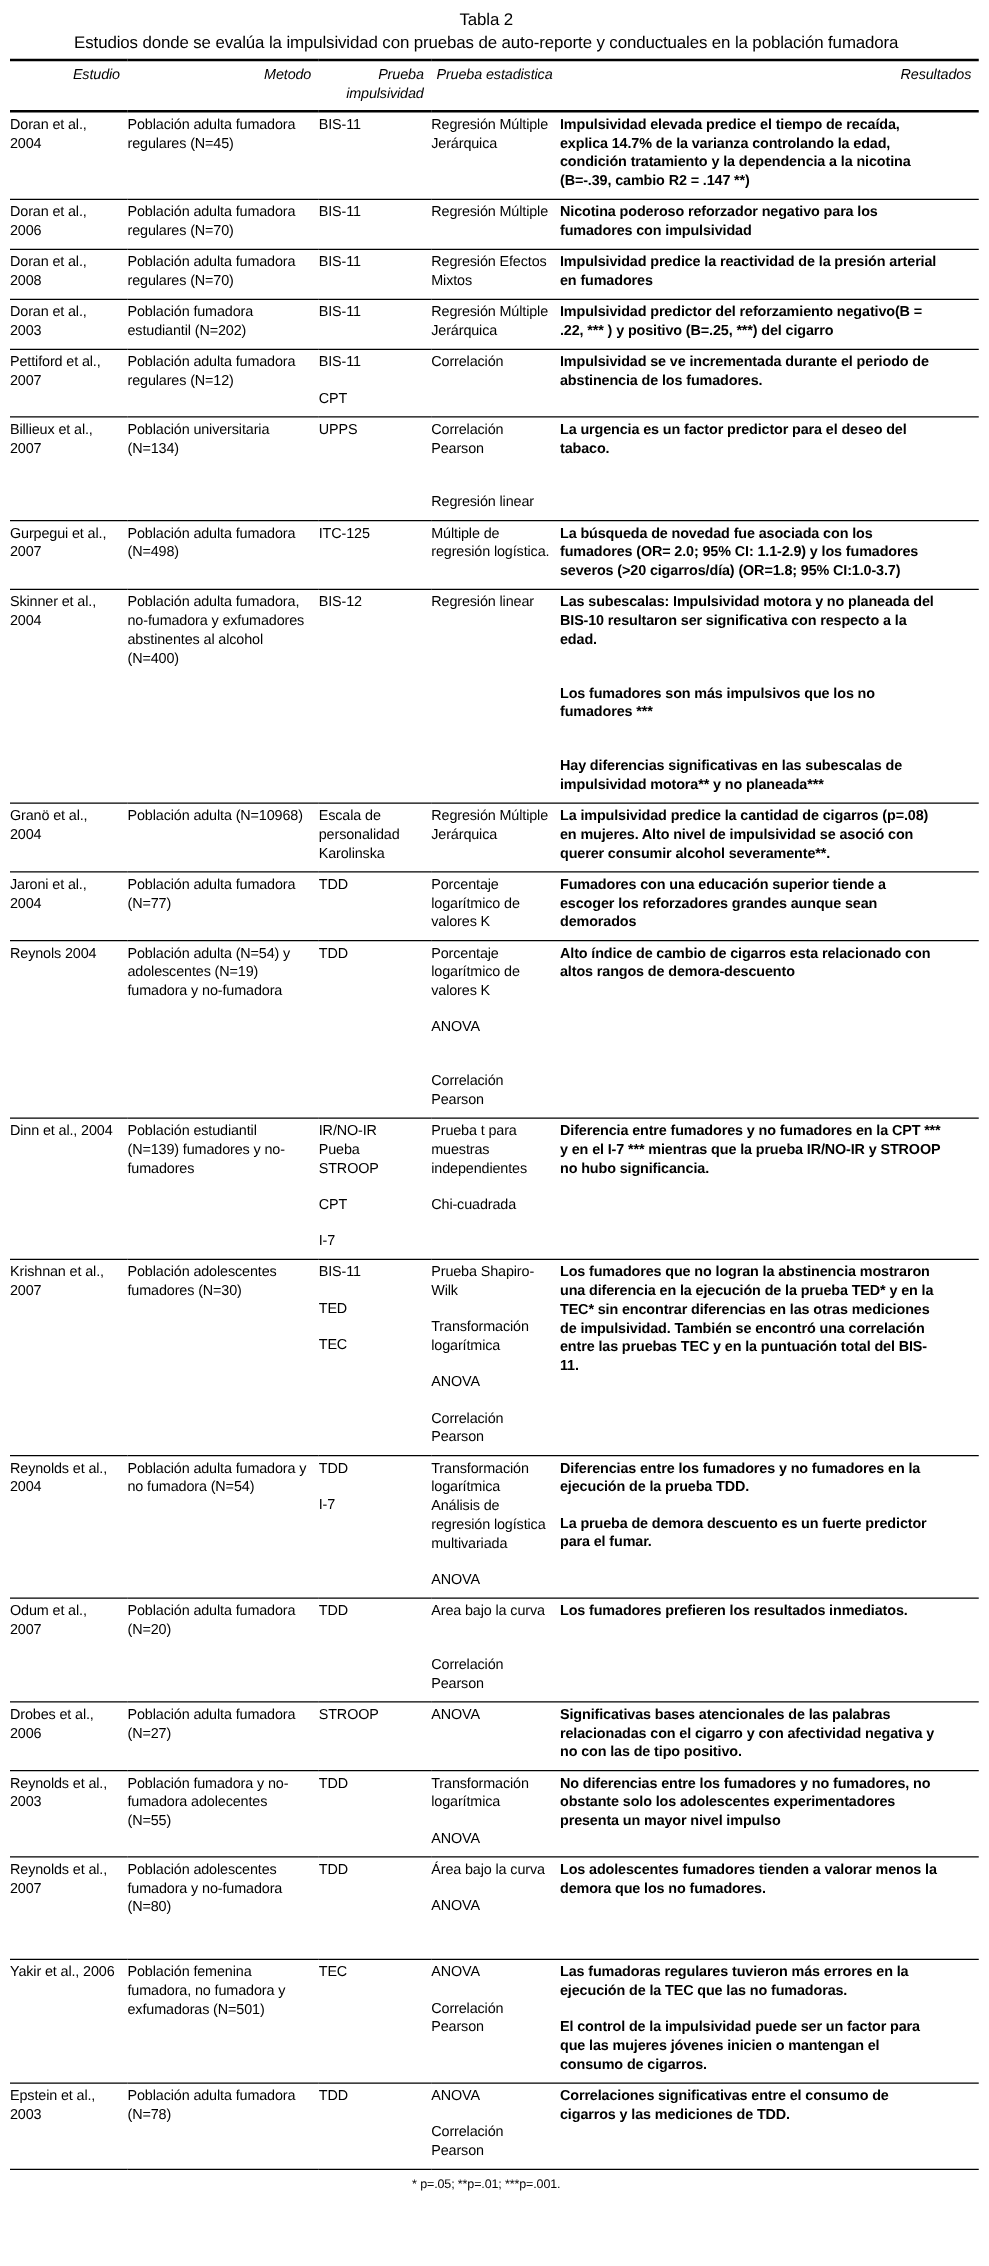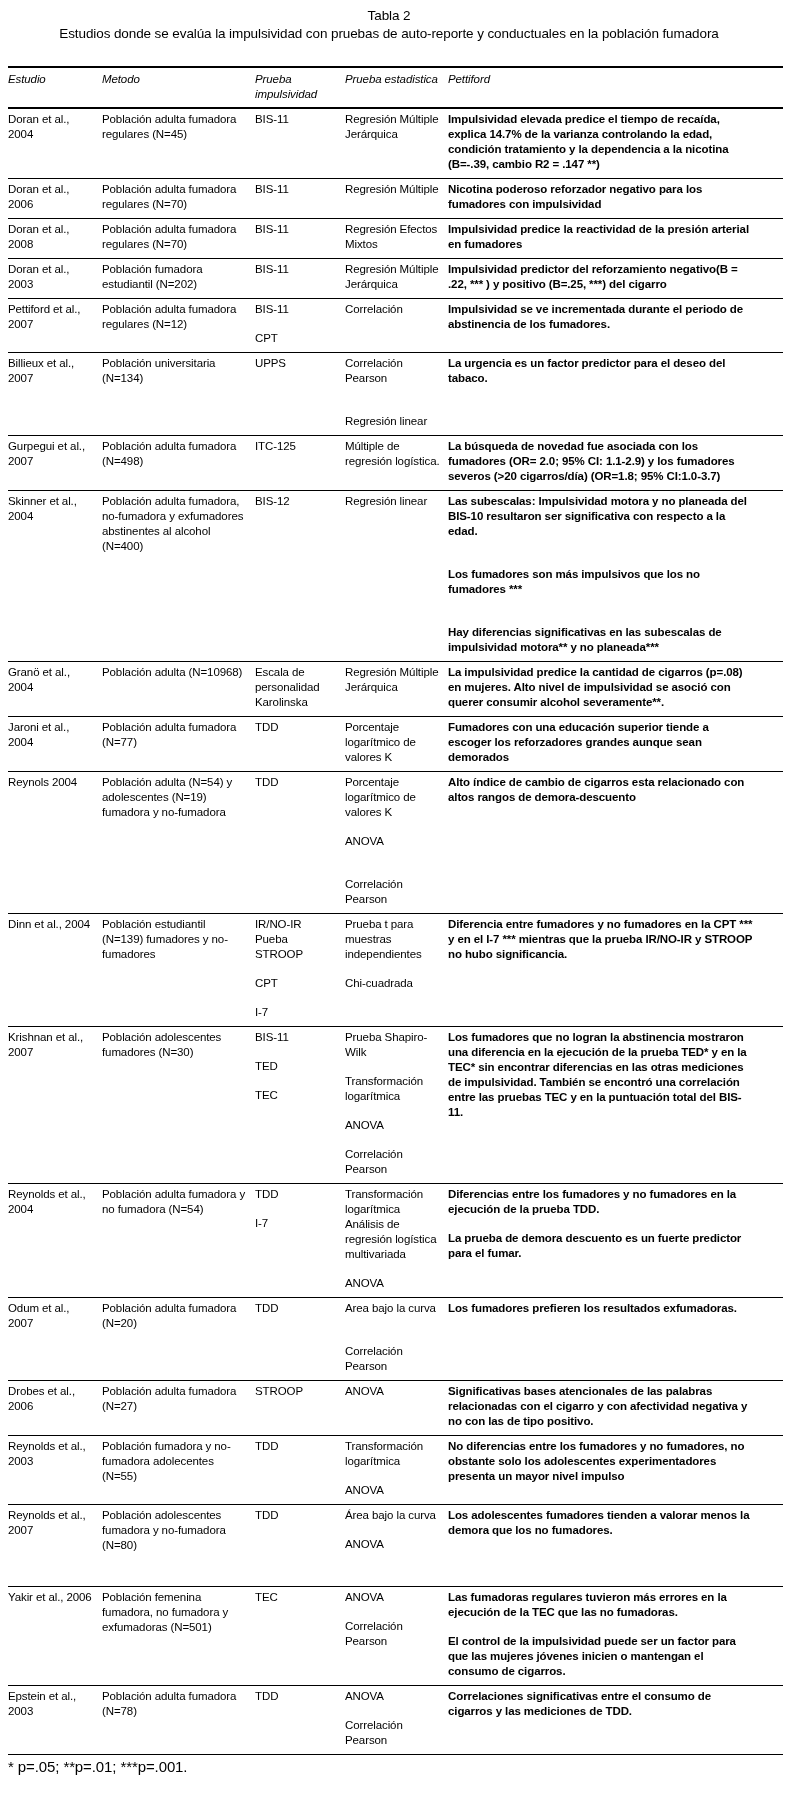--- a/index.html
+++ b/index.html
@@ -6,47 +6,47 @@
   body {
     width:791px;
     color:#000;
     font-family:"Liberation Sans","DejaVu Sans",sans-serif;
     font-size:11.5px;
     line-height:15px;
     letter-spacing:-0.1px;
   }
   .page { box-sizing:border-box; width:791px; min-height:1813px; padding:7px 21px 10px 8px; }
   .title   { text-align:center; font-size:13.5px; line-height:17px; }
-  .subtitle{ text-align:center; font-size:13.5px; line-height:17px; margin-top:1px; margin-bottom:24px; }
+  .subtitle{ text-align:center; font-size:13.5px; line-height:17px; margin-top:1px; margin-bottom:5px; }
   table.studies {
     width:775px;
     border-collapse:collapse;
     table-layout:fixed;
     border-top:2px solid #000;
   }
   thead th {
     font-style:italic;
     font-weight:normal;
-    text-align:left;
+    text-align:right;
     vertical-align:top;
     padding:4px 6px 5px 0;
     border-bottom:2px solid #000;
     font-size:11.5px;
     line-height:15px;
   }
   tbody td {
     vertical-align:top;
     padding:3px 6px 6px 0;
     border-bottom:1px solid #000;
     word-wrap:break-word;
   }
   td.results-cell { padding-right:30px;font-weight:bold; }
   .cell-text { min-height:15px; }
   .gap { height:14px; }
-  .footnote { font-size:15px; line-height:13px; margin-top:5px; }
+  .footnote { font-size:10px; line-height:13px; margin-top:5px;text-align:center; }
 </style>
 </head>
 <body>
 
 <div class="page">
   <div class="title">Tabla 2</div>
   <div class="subtitle">Estudios donde se evalúa la impulsividad con pruebas de auto-reporte y conductuales en la población fumadora</div>
 
   <table class="studies">
     <colgroup>
@@ -55,21 +55,21 @@
       <col style="width:90px">
       <col style="width:103px">
       <col style="width:335px">
     </colgroup>
     <thead>
       <tr>
         <th>Estudio</th>
         <th>Metodo</th>
         <th>Prueba impulsividad</th>
         <th>Prueba estadistica</th>
-        <th>Pettiford</th>
+        <th>Resultados</th>
       </tr>
     </thead>
     <tbody>
         <tr>
           <td class="study-cell">
             <div class="cell-text">Doran et al., 2004</div>
           </td>
           <td class="method-cell">
             <div class="cell-text">Población adulta fumadora regulares (N=45)</div>
           </td>
@@ -355,21 +355,21 @@
           <td class="tests-cell">
             <div class="cell-text">TDD</div>
           </td>
           <td class="stats-cell">
             <div class="cell-text">Area bajo la curva</div>
             <div class="gap"></div>
             <div class="gap"></div>
             <div class="cell-text">Correlación Pearson</div>
           </td>
           <td class="results-cell">
-            <div class="cell-text">Los fumadores prefieren los resultados exfumadoras.</div>
+            <div class="cell-text">Los fumadores prefieren los resultados inmediatos.</div>
           </td>
         </tr>
         <tr>
           <td class="study-cell">
             <div class="cell-text">Drobes et al., 2006</div>
           </td>
           <td class="method-cell">
             <div class="cell-text">Población adulta fumadora (N=27)</div>
           </td>
           <td class="tests-cell">

